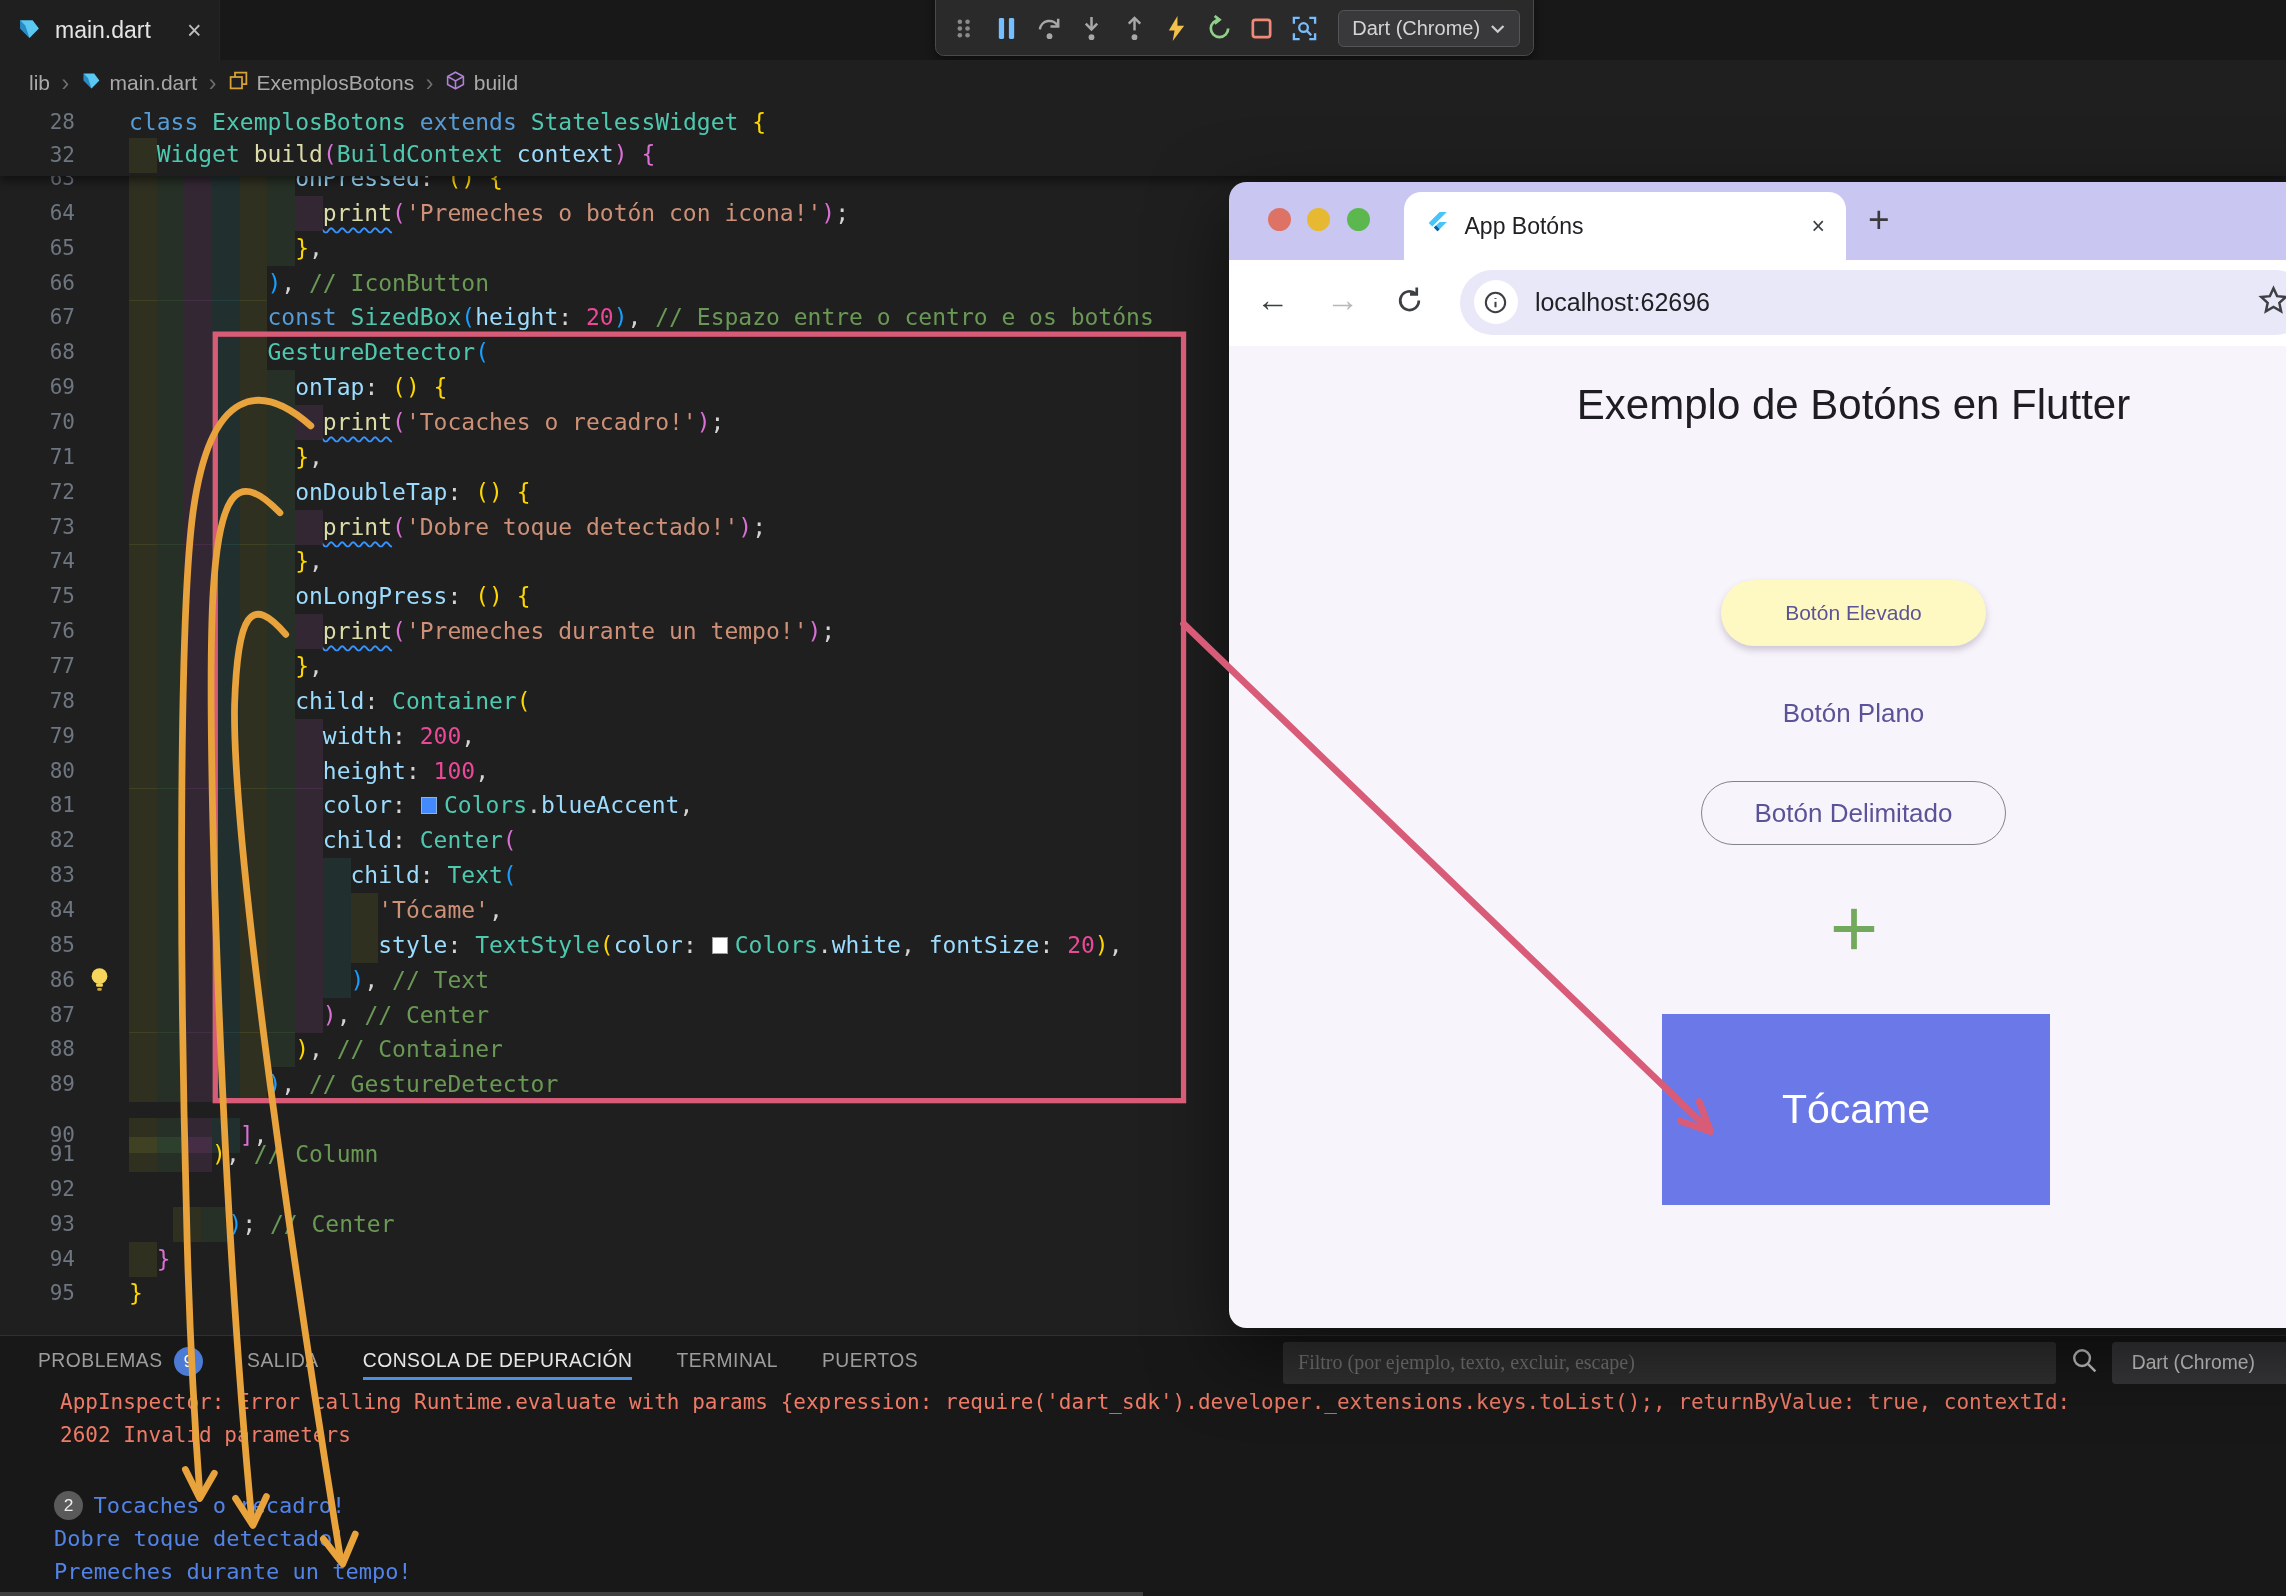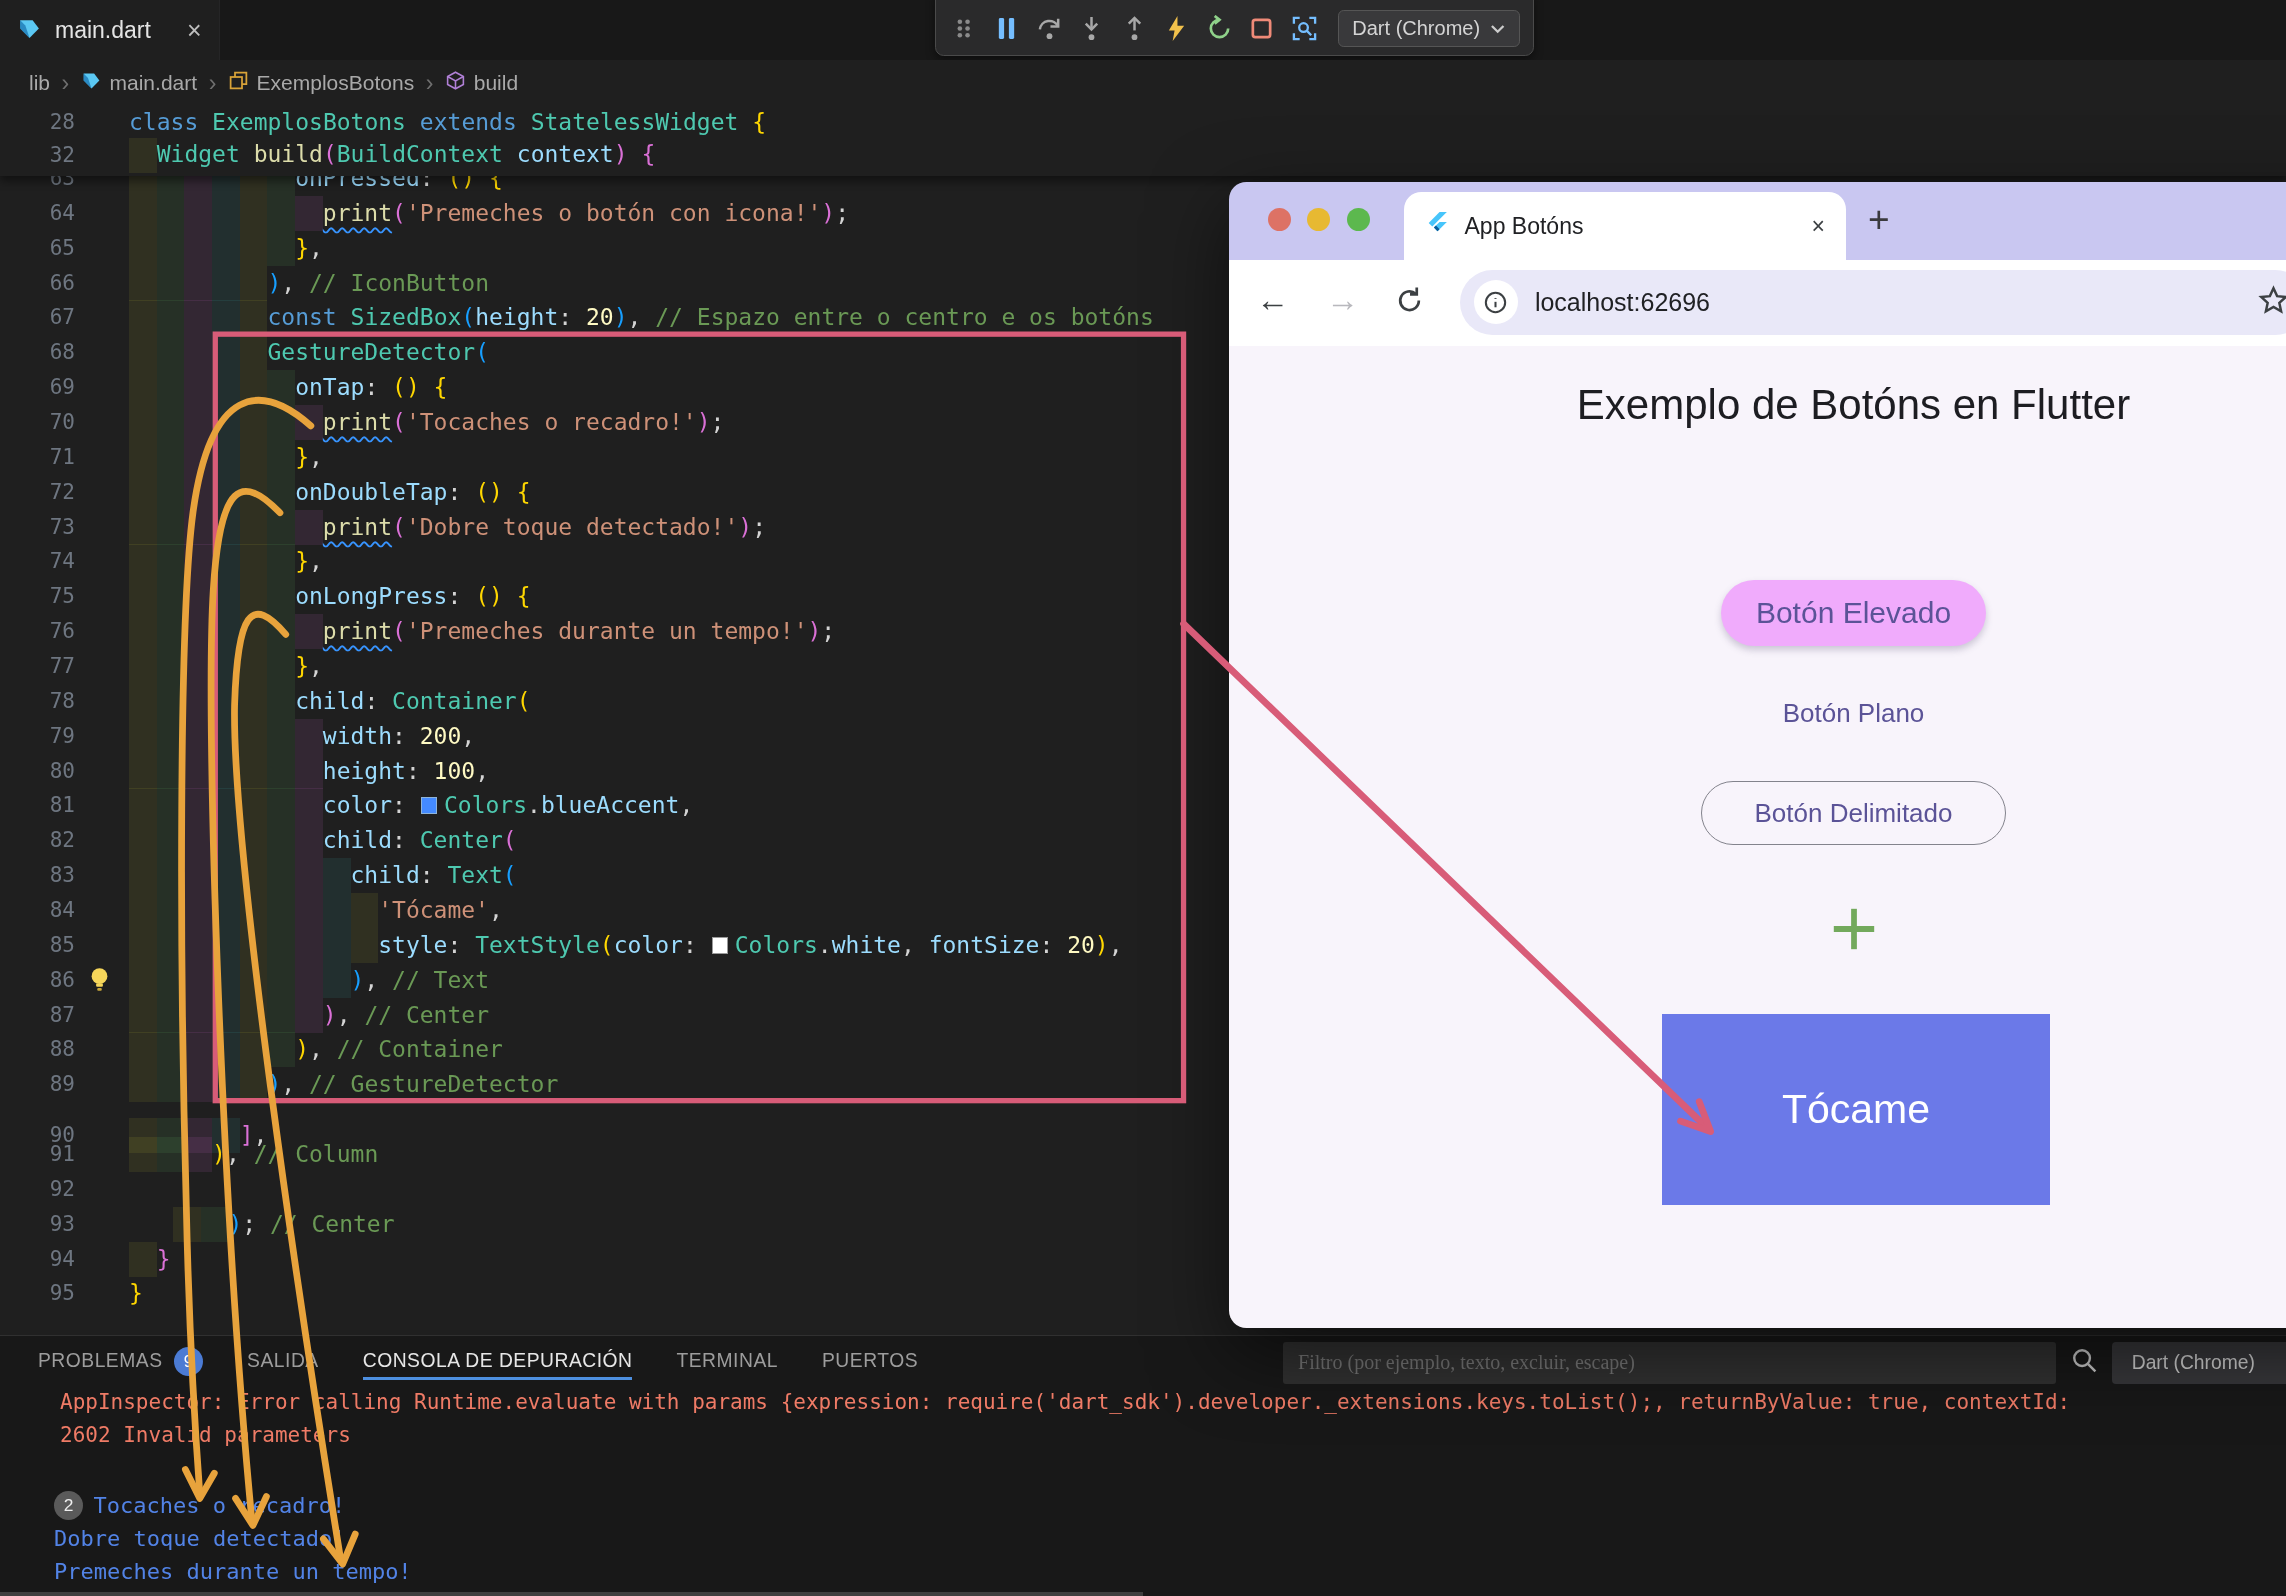--- a/index.html
+++ b/index.html
@@ -31,21 +31,21 @@
   .ctext{font:23px/35px "DejaVu Sans Mono",monospace;color:#d4d4d4;margin-left:54px;}
   .sticky{position:absolute;left:0;top:0;width:100%;height:70px;background:#1f1f1f;z-index:3;
           box-shadow:0 5.8px 8.7px rgba(0,0,0,.45);}
   .sticky .crow{position:relative;height:33px;}
   .sticky .ctext{line-height:33px;}
   .ind{display:inline-flex;height:35px;vertical-align:top;}
   .ind i{display:inline-block;width:2ch;height:100%;}
   .i0{background:rgba(255,255,64,.08);} .i1{background:rgba(127,255,127,.08);}
   .i2{background:rgba(255,127,255,.09);} .i3{background:rgba(79,236,236,.08);}
   .tk-kw{color:#569cd6;} .tk-ty{color:#4ec9b0;} .tk-fn{color:#dcdcaa;} .tk-pr{color:#9cdcfe;}
-  .tk-st{color:#ce9178;} .tk-nu{color:#fef9c3;} .tk-cm{color:#6a9955;} .tk-pn{color:#d4d4d4;}
+  .tk-st{color:#ce9178;} .tk-nu{color:#ec4899;} .tk-cm{color:#6a9955;} .tk-pn{color:#d4d4d4;}
   .tk-b1{color:#ffd700;} .tk-b2{color:#da70d6;} .tk-b3{color:#179fff;}
   .tk-sq{color:#dcdcaa;text-decoration:underline wavy #3794ff 1.9px;text-underline-offset:5.8px;}
   .sw{display:inline-block;width:16.4px;height:16.4px;margin:0 6.8px 0 1px;vertical-align:-1px;box-sizing:border-box;}
   .sw-blue{background:#448aff;border:1.9px solid #8fb4d8;} .sw-white{background:#fff;border:1.9px solid #999;}
   .bulb{position:absolute;left:87px;top:3.9px;}
 
   
   .panel{position:absolute;left:0;top:1335px;width:100%;height:262px;background:#181818;border-top:1px solid #303030;}
   .ptabs{position:absolute;left:38px;top:0;height:50px;display:flex;align-items:center;gap:44px;}
   .ptab{font-size:19.3px;color:#9d9d9d;letter-spacing:0.5px;display:flex;align-items:center;gap:11.6px;position:relative;height:50px;line-height:50px;}
@@ -81,23 +81,23 @@
   .nav-ic{position:absolute;top:21px;font-size:33px;color:#3c4043;}
   .nav-back{left:27px;} .nav-fwd{left:97px;color:#b8b8bd;}
   .nav-reload{left:166px;top:25px;}
   .urlpill{position:absolute;left:231px;top:9.7px;width:848px;height:65px;background:#e9e8f8;border-radius:33px;
            display:flex;align-items:center;padding:0 13.5px;box-sizing:border-box;}
   .info-chip{width:44px;height:44px;border-radius:50%;background:#fff;display:flex;align-items:center;justify-content:center;flex:none;}
   .url-text{font-size:25px;color:#202124;margin-left:17.4px;}
   .url-star{margin-left:auto;margin-right:5.8px;}
   .b-content{position:absolute;left:0;top:164px;width:100%;height:982px;background:#f8f4fb;border-radius:0 0 17.4px 17.4px;}
   .page-title{position:absolute;left:0;top:35px;width:1249px;text-align:center;font-size:42px;color:#1d1d22;}
-  .btn-elevated{position:absolute;left:492px;top:234px;width:265px;height:66px;border-radius:33px;background:#f0abfc;
+  .btn-elevated{position:absolute;left:492px;top:234px;width:265px;height:66px;border-radius:33px;background:#fef9c3;
                 box-shadow:0 3.9px 7.7px rgba(90,80,120,.28);display:flex;align-items:center;justify-content:center;
-                color:#5b5397;font-size:30px;}
+                color:#5b5397;font-size:21px;}
   .btn-flat{position:absolute;left:0;top:352px;width:1249px;text-align:center;color:#5b5397;font-size:26px;}
   .btn-outlined{position:absolute;left:472px;top:435px;width:305px;height:64px;border-radius:32px;border:1.9px solid #83838c;
                 box-sizing:border-box;display:flex;align-items:center;justify-content:center;color:#5b5397;font-size:26px;}
   .plus-wrap{position:absolute;left:600px;top:558px;}
   .touch-box{position:absolute;left:433px;top:668px;width:388px;height:191px;background:#6b79e8;
              display:flex;align-items:center;justify-content:center;color:#fff;font-size:41px;}
 
   
   .anno{position:absolute;left:0;top:0;width:2286px;height:1597px;z-index:10;pointer-events:none;}
 </style>

